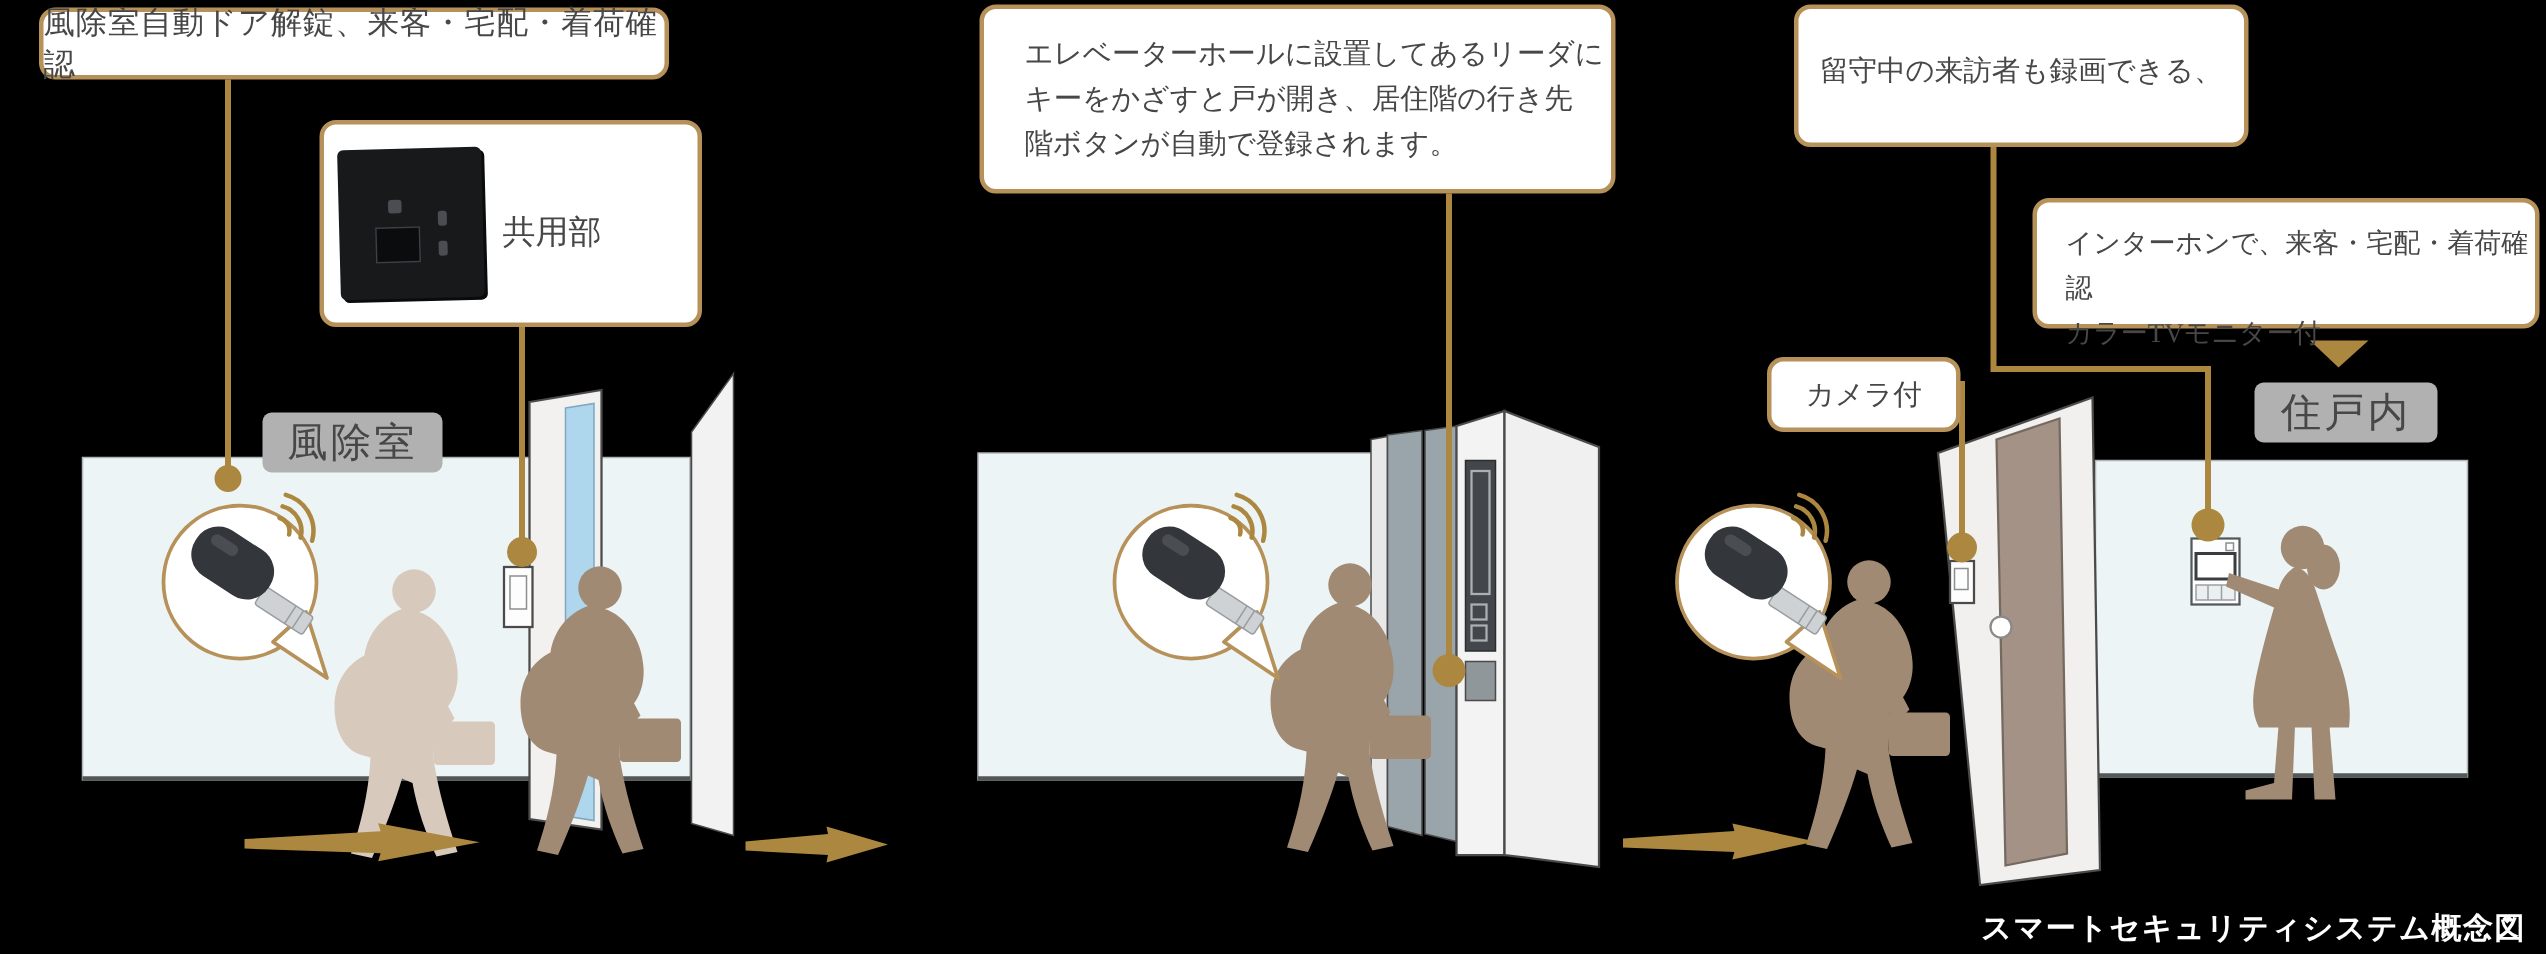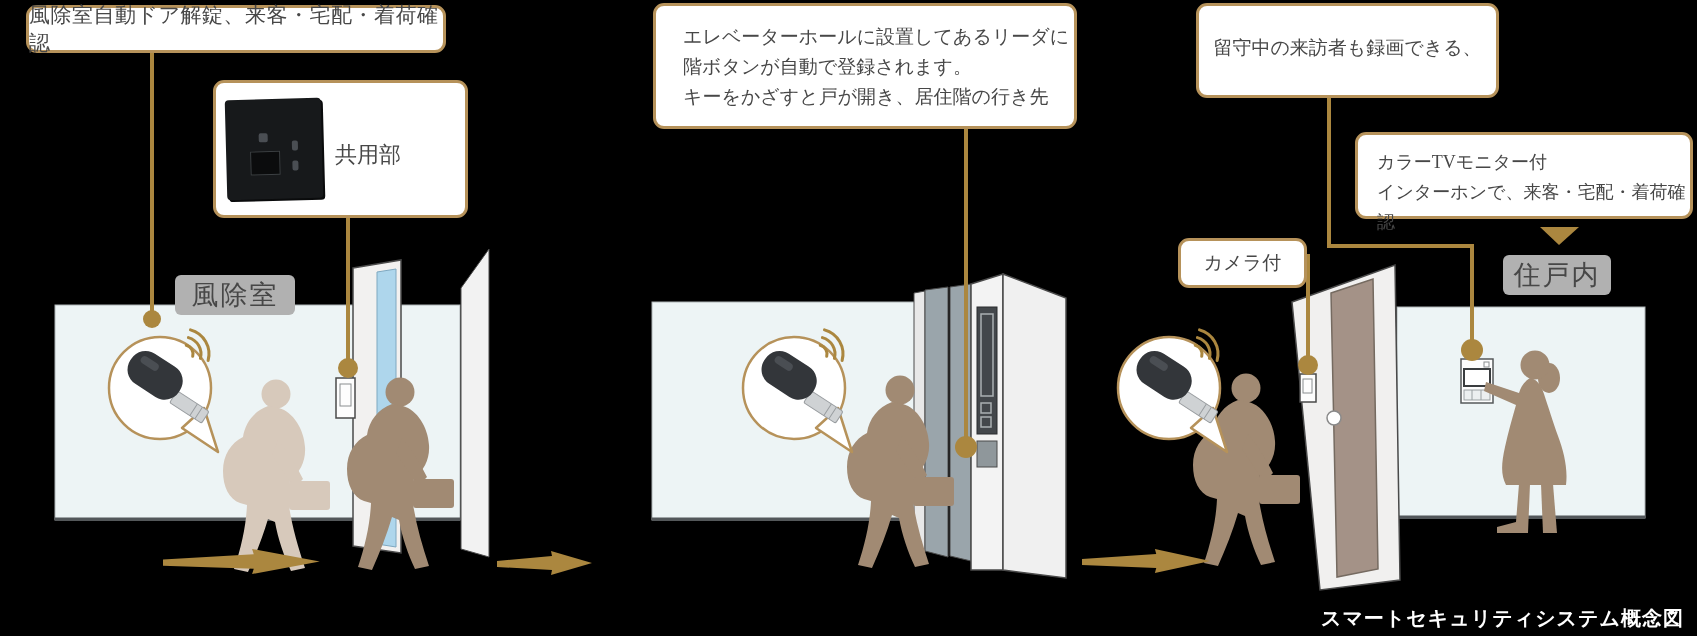--- a/index.html
+++ b/index.html
@@ -29,21 +29,21 @@
       background:#0b0c0d;border:1px solid #3c4043;}
   .dev-icon{position:absolute;background:#4a4e53;border-radius:2px;}
   .dev-icon-top{left:33px;top:34px;width:9px;height:9px;}
   .dev-icon-r1{left:66px;top:42px;width:6px;height:10px;}
   .dev-icon-r2{left:66px;top:62px;width:6px;height:10px;}
   .mr-text{font-size:22px;line-height:33px;margin-top:11px;}
   .scene-label{position:absolute;z-index:2;background:var(--label-bg);
       border-radius:6px;color:var(--label-text);letter-spacing:2px;
       display:flex;align-items:center;justify-content:center;}
   #label-vestibule{left:175px;top:275px;width:120px;height:40px;font-size:27px;}
-  #label-dwelling{left:1503px;top:255px;width:108px;height:40px;font-size:27px;}
+  #label-dwelling{left:1503px;top:255px;width:122px;height:40px;font-size:27px;}
   #caption{position:absolute;z-index:2;right:13px;top:605px;font-size:20px;
       font-weight:bold;color:var(--caption);letter-spacing:1px;}
 </style>
 </head>
 <body>
 
 <div id="stage">
 
 <svg id="art" width="1697" height="636" viewBox="0 0 1697 636">
   <defs>
@@ -175,31 +175,31 @@
     <span class="dev-icon dev-icon-r1"></span>
     <span class="dev-icon dev-icon-r2"></span>
   </div>
   <div class="mr-text">
     <div>共用部</div>
   </div>
 </div>
 
 <div class="callout" id="callout-elevator">
   <div>エレベーターホールに設置してあるリーダに</div>
+  <div>キーをかざすと戸が開き、居住階の行き先</div>
   <div>階ボタンが自動で登録されます。</div>
-  <div>キーをかざすと戸が開き、居住階の行き先</div>
 </div>
 
 <div class="callout" id="callout-recording">
   <div>留守中の来訪者も録画できる、</div>
 </div>
 
 <div class="callout" id="callout-tv">
+  <div>インターホンで、来客・宅配・着荷確認</div>
   <div>カラーTVモニター付</div>
-  <div>インターホンで、来客・宅配・着荷確認</div>
 </div>
 
 <div class="callout" id="callout-camera">
   <span>カメラ付</span>
 </div>
 
 <div class="scene-label" id="label-vestibule">
   <span>風除室</span>
 </div>
 <div class="scene-label" id="label-dwelling">

